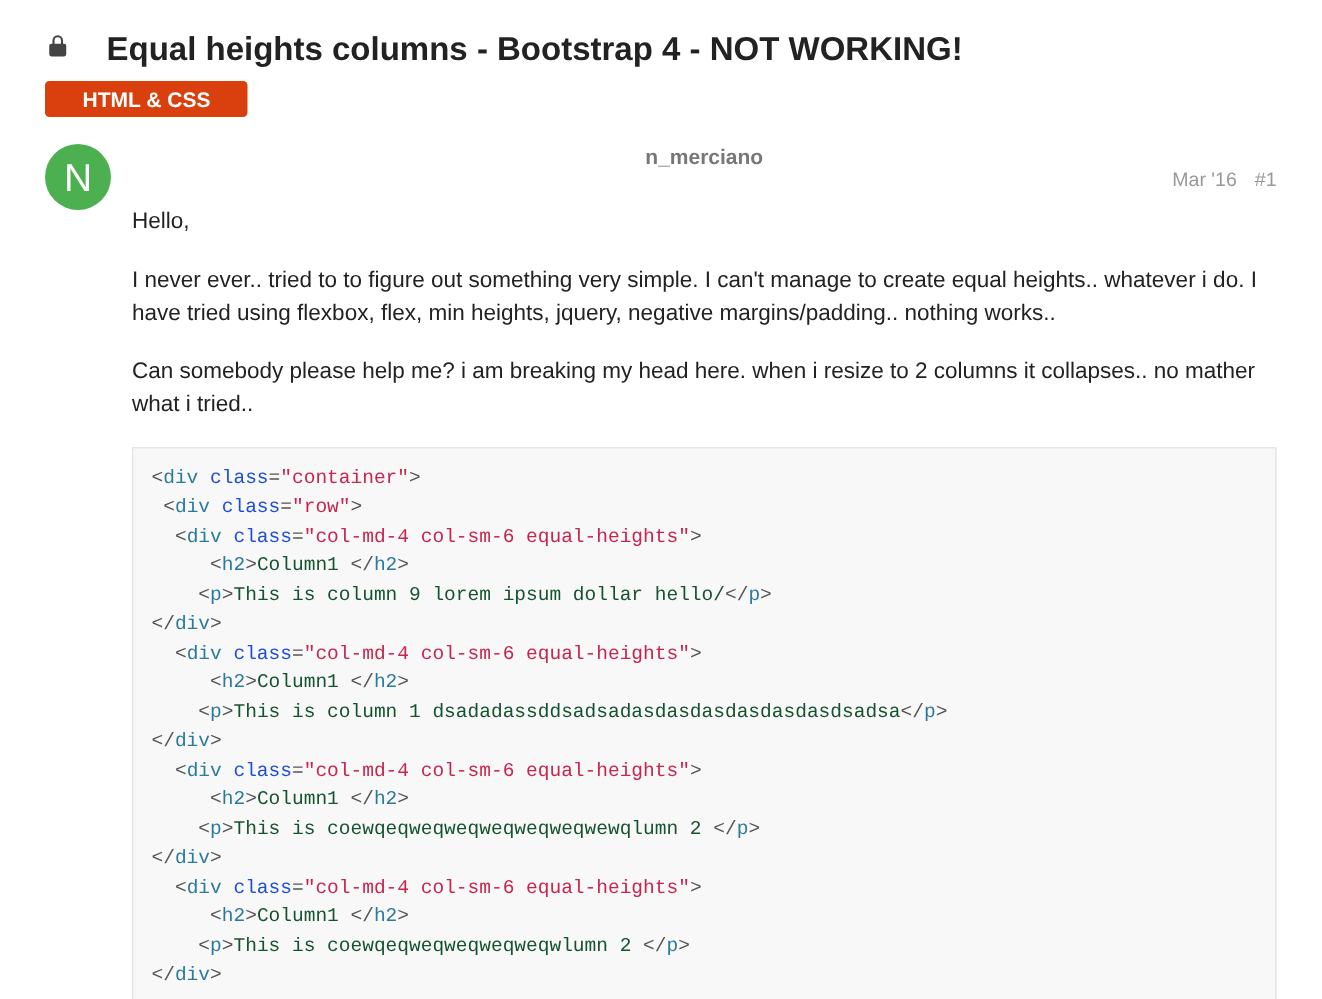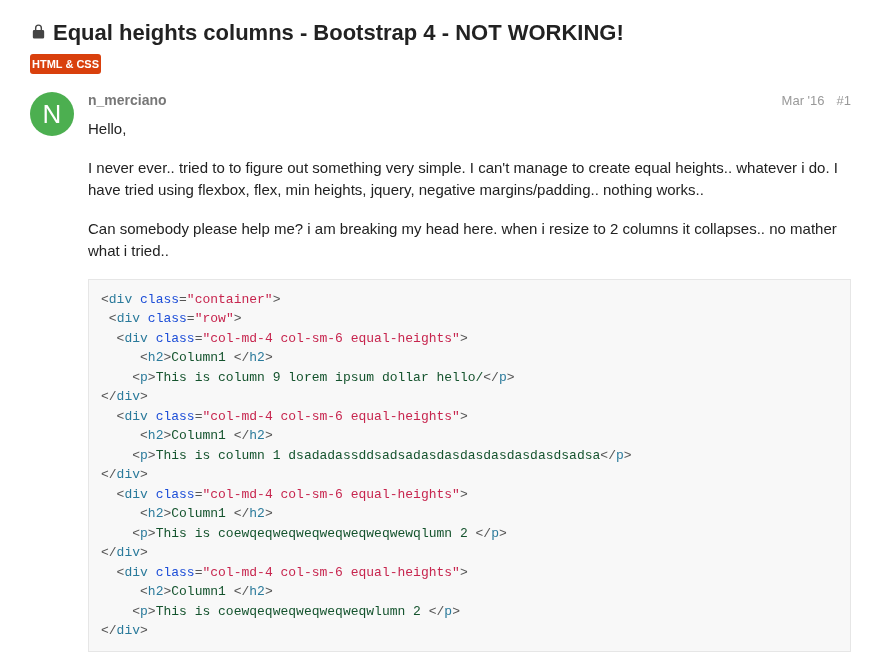--- a/index.html
+++ b/index.html
@@ -6,36 +6,36 @@
   body {
     font-family: -apple-system, BlinkMacSystemFont, "Segoe UI", Helvetica, Arial, sans-serif;
     background: #ffffff;
     color: #222;
     padding: 20px 30px;
     width: 881px;
   }
   .title-row {
     display: flex;
     align-items: center;
-    gap: 6px;
+    gap: 24px;
     margin-bottom: 8px;
   }
   .lock-icon { color: #444; }
   .title {
     font-size: 22px;
     font-weight: 700;
     color: #222;
   }
   .tag {
     display: inline-block;
     background: #d9400d;
     color: #fff;
-    font-size: 11px;
+    font-size: 14px;
     font-weight: 700;
-    padding: 4px 2px;
+    padding: 4px 25px;
     border-radius: 3px;
     margin-bottom: 18px;
   }
   .post {
     display: flex;
     gap: 14px;
   }
   .avatar {
     width: 44px;
     height: 44px;
@@ -48,20 +48,21 @@
     display: flex;
     align-items: center;
     justify-content: center;
   }
   .post-body { flex: 1; }
   .post-header {
     display: flex;
     align-items: center;
     margin-bottom: 10px;
     font-size: 14px;
+    flex-direction: column;
   }
   .username {
     color: #777;
     font-weight: 700;
   }
   .post-meta { margin-left: auto; display: flex; gap: 12px; color: #999; font-size: 13px; }
   .post-content p {
     font-size: 15px;
     line-height: 1.5;
     color: #222;

